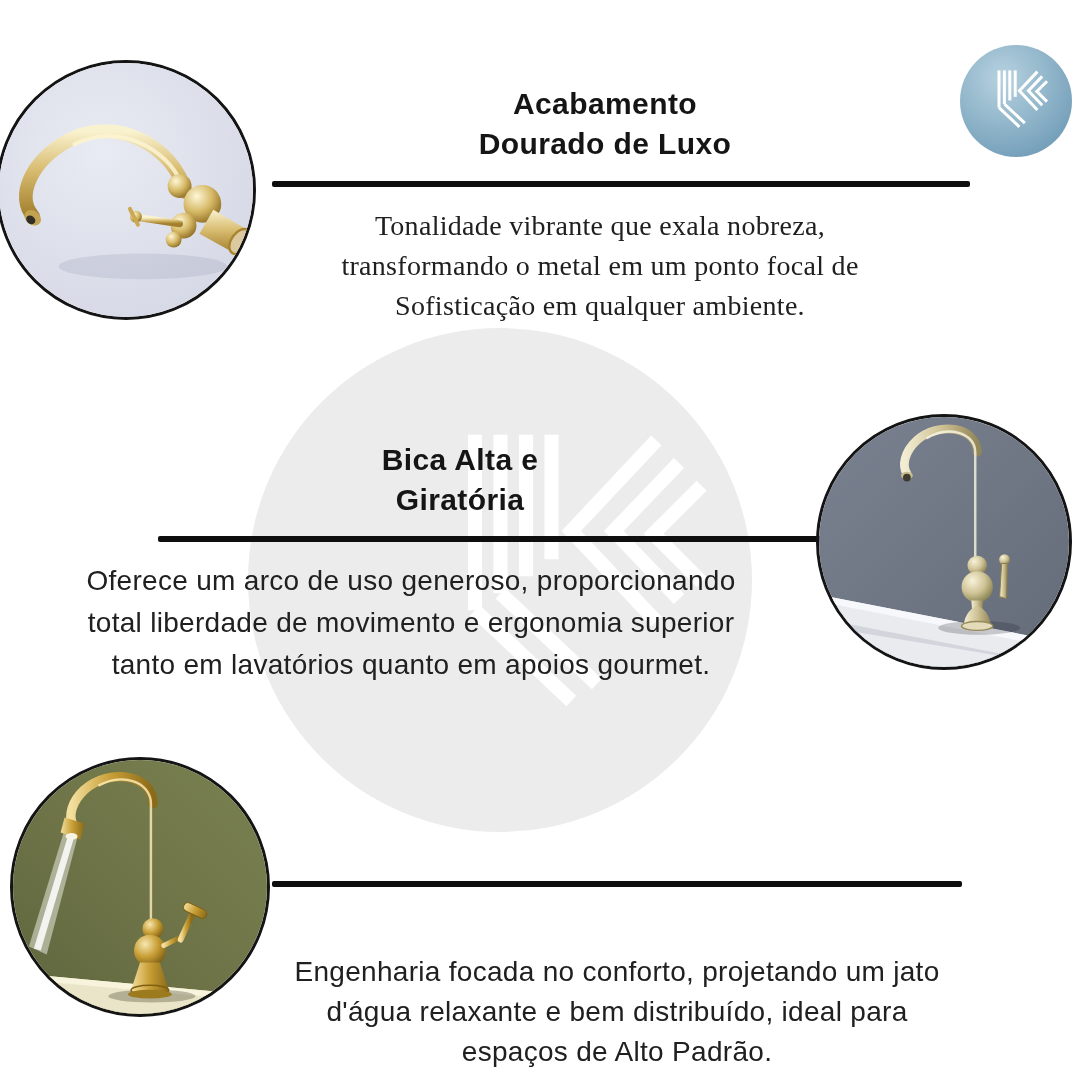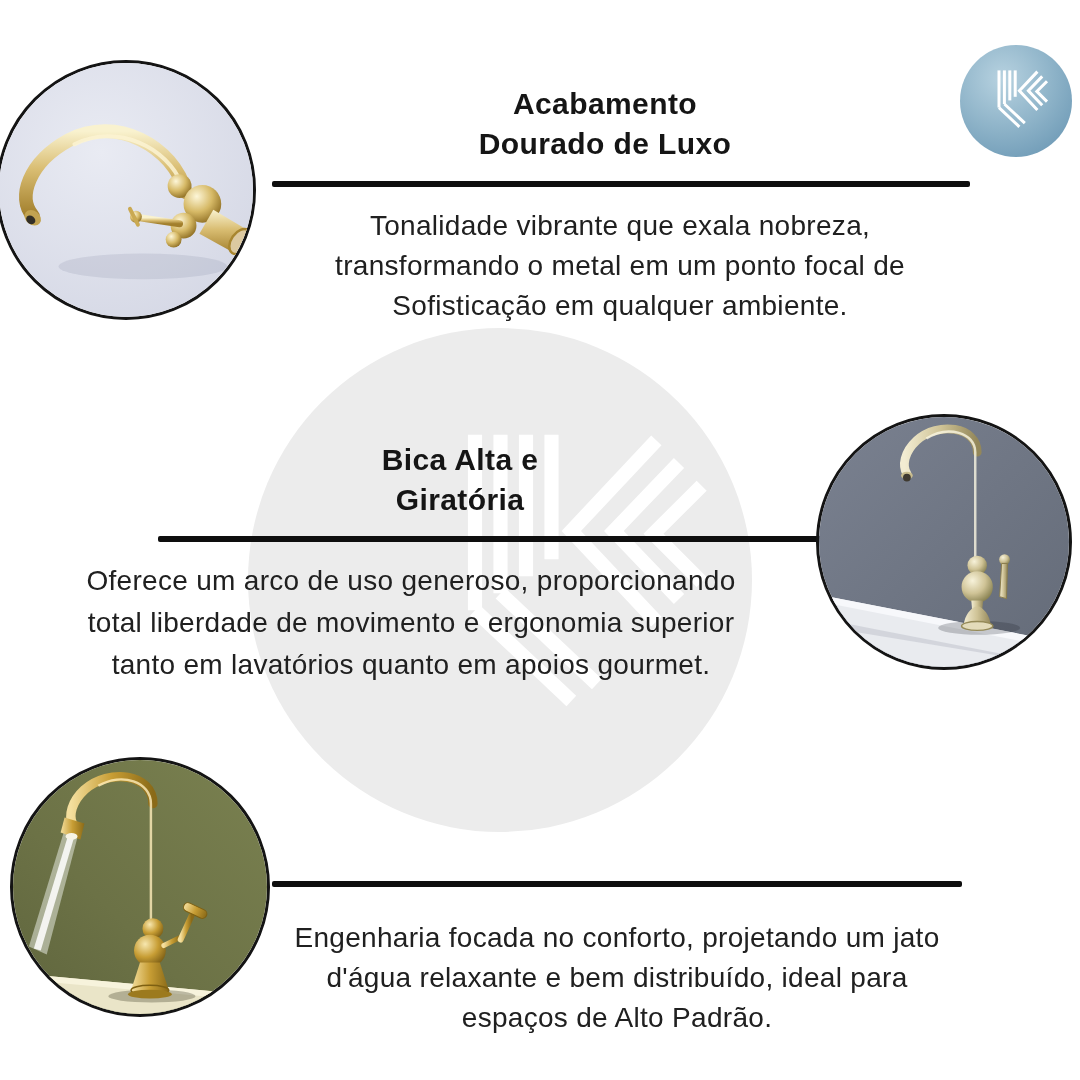--- a/index.html
+++ b/index.html
@@ -13,25 +13,25 @@
   .photo svg{display:block;width:100%;height:100%;}
   .photo1{left:-4px;top:60px;width:260px;height:260px;}
   .photo2{left:816px;top:414px;width:256px;height:256px;}
   .photo3{left:10px;top:757px;width:260px;height:260px;}
   
   .title{white-space:pre-line;text-align:center;font-weight:700;font-size:30px;line-height:40px;
          letter-spacing:0.4px;color:#151515;z-index:2;}
   .body{white-space:pre-line;text-align:center;font-weight:400;font-size:28px;line-height:40px;
         letter-spacing:0.3px;color:#202020;z-index:2;}
   .title1{left:260px;top:84px;width:690px;}
-  .body1{left:284px;top:206px;width:672px;}
+  .body1{left:264px;top:206px;width:672px;font-family:Liberation Serif, serif;}
   .title2{left:160px;top:440px;width:600px;text-align:center;}
   .body2{left:28px;top:560px;width:766px;line-height:42px;text-align:center;}
   .title3{left:290px;top:794px;width:600px;}
-  .body3{left:267px;top:918px;width:700px;}
+  .body3{left:267px;top:952px;width:700px;}
   
   .divider{height:6px;background:#0e0e0e;z-index:2;border-radius:2px;}
   .divider1{left:272px;top:181px;width:698px;}
   .divider2{left:158px;top:536px;width:666px;}
   .divider3{left:272px;top:881px;width:690px;}
   
   .badge{left:959px;top:44px;width:114px;height:114px;z-index:4;}
   .badge svg{display:block;width:100%;height:100%;}
 </style>
 </head>

